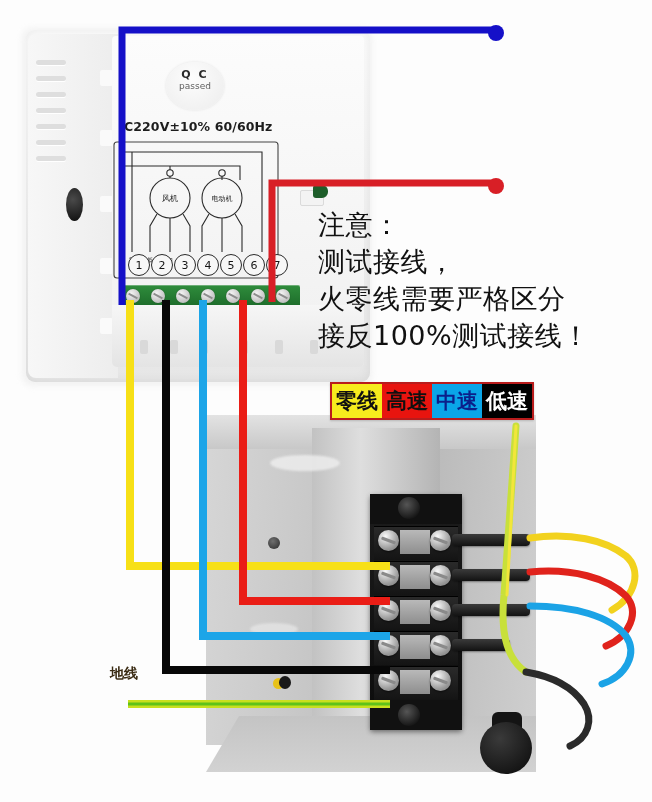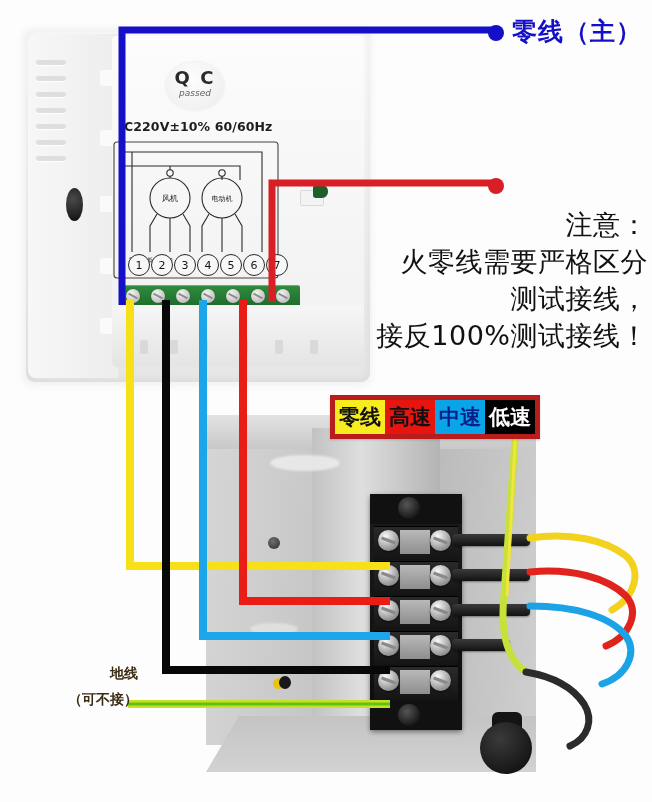--- a/index.html
+++ b/index.html
@@ -21,22 +21,22 @@
   .knob{position:absolute;left:66px;top:188px;width:17px;height:33px;border-radius:50%;
       background:radial-gradient(circle at 40% 35%,#4a4a4a,#0d0d0d);}
   
   .notch{position:absolute;width:13px;height:16px;background:#fafafa;border-radius:2px;}
   
   .ctrl-face{position:absolute;left:112px;top:36px;width:252px;height:330px;
       background:linear-gradient(180deg,#fcfcfc,#f0f0f0);border-radius:4px;}
   .qc{position:absolute;left:166px;top:62px;width:58px;height:48px;border-radius:50%;
       background:radial-gradient(circle at 45% 35%,#fdfdfd,#ececec);
       box-shadow:0 0 3px rgba(0,0,0,.10);text-align:center;}
-  .qc .qc1{font-size:18px;font-weight:bold;color:#2a2a2a;letter-spacing:2px;margin-top:7px;line-height:1;}
-  .qc .qc2{font-size:9px;color:#606060;margin-top:2px;line-height:1;font-style:italic;}
+  .qc .qc1{font-size:11px;font-weight:bold;color:#2a2a2a;letter-spacing:2px;margin-top:7px;line-height:1;}
+  .qc .qc2{font-size:9px;color:#606060;margin-top:2px;line-height:1;}
   .spec{position:absolute;left:124px;top:119px;font-size:12.5px;font-weight:bold;
       color:#1d1d1d;letter-spacing:.1px;white-space:nowrap;}
   
   .sch{position:absolute;left:112px;top:140px;width:168px;height:142px;}
   .sch svg{display:block;}
   .numrow{position:absolute;left:128px;top:254px;display:flex;gap:1px;}
   .num{width:20px;height:20px;border:1.4px solid #2a2a2a;border-radius:50%;
       font-size:11px;color:#151515;display:flex;align-items:center;justify-content:center;
       background:#f7f7f7;}
   
@@ -111,29 +111,29 @@
   .lbl-null{position:absolute;left:512px;top:15px;font-size:25px;font-weight:bold;
       color:#1510c8;white-space:nowrap;letter-spacing:1px;}
   .lbl-live{position:absolute;left:512px;top:168px;font-size:25px;font-weight:bold;
       color:#d81f26;white-space:nowrap;letter-spacing:1px;}
   .dot-null{position:absolute;left:488px;top:25px;width:16px;height:16px;border-radius:50%;
       background:#1510c8;}
   .dot-live{position:absolute;left:488px;top:178px;width:16px;height:16px;border-radius:50%;
       background:#d81f26;}
 
   .notice{position:absolute;left:318px;top:206px;width:330px;
-      font-size:27px;line-height:37px;color:#111;font-weight:500;letter-spacing:.5px;text-align:right;}
+      font-size:27px;line-height:37px;color:#111;font-weight:500;letter-spacing:.5px;}
   .notice div{white-space:nowrap;}
 
   .ground-lbl{position:absolute;left:28px;top:660px;width:110px;text-align:right;
       font-size:14px;line-height:26px;color:#3b2c14;font-weight:bold;}
 
   
-  .legend{position:absolute;left:330px;top:395px;display:flex;height:34px;
-      border:5px solid #b91c1c;box-shadow:0 1px 2px rgba(0,0,0,.18);}
+  .legend{position:absolute;left:330px;top:382px;display:flex;height:34px;
+      border:2px solid #b91c1c;box-shadow:0 1px 2px rgba(0,0,0,.18);}
   .lg{display:flex;align-items:center;justify-content:center;font-size:21px;
       font-weight:bold;padding:0 4px;white-space:nowrap;letter-spacing:0px;}
   .lg-null{background:#f7ec1d;color:#111;}
   .lg-hi{background:#e8140f;color:#101010;}
   .lg-mid{background:#0aa5e8;color:#0b1f8a;}
   .lg-low{background:#000000;color:#ffffff;}
   .lg-gnd{background:linear-gradient(90deg,#f7ec1d 0 30%,#14a83c 30% 68%,#f7ec1d 68% 100%);
       color:#111;}
 </style>
 </head>
@@ -312,34 +312,32 @@
       <path d="M203 300 V636 H390" stroke="#1ca5e8"></path>
 
       <path d="M166 300 V670 H390" stroke="#080808"></path>
 
       <path d="M128 704 H390" stroke="#c8e01e"></path>
       <path d="M128 704 H390" stroke="#5fc21a" stroke-width="3"></path>
     </g>
   </svg>
 
   <div class="dot-null"></div>
-  <div class="lbl-null">零线（主）</div>
 
   <div class="dot-live"></div>
 
   <div class="notice">
     <div>注意：</div>
+    <div>测试接线，</div>
     <div>火零线需要严格区分</div>
-    <div>测试接线，</div>
     <div>接反100%测试接线！</div>
   </div>
 
   <div class="ground-lbl">
     <div>地线</div>
-    <div>（可不接）</div>
   </div>
 
   <div class="legend">
     <div class="lg lg-null">零线</div>
     <div class="lg lg-hi">高速</div>
     <div class="lg lg-mid">中速</div>
     <div class="lg lg-low">低速</div>
   </div>
 
 </div>

